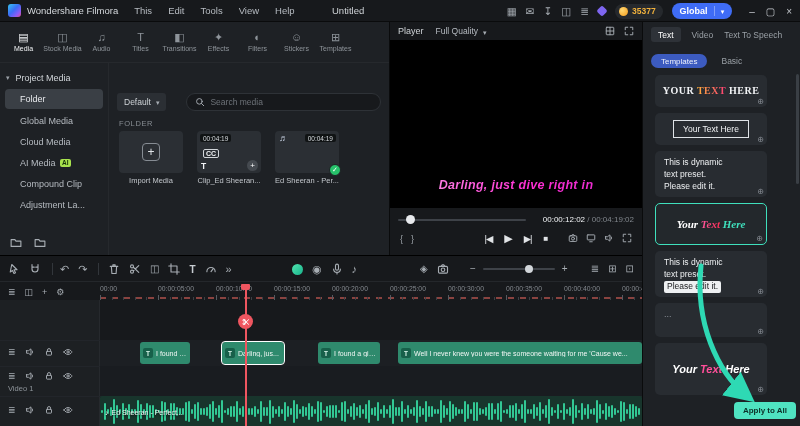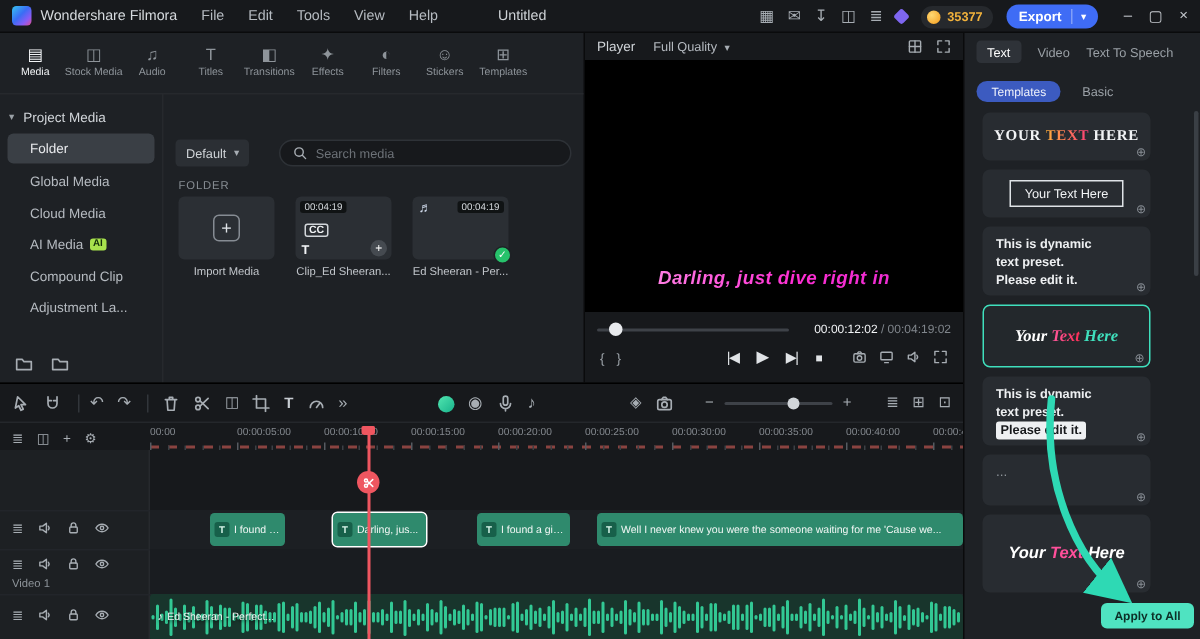--- a/index.html
+++ b/index.html
@@ -93,21 +93,21 @@
 .rp-subtab.active{background:#3c5bc0;color:#eef1fb;border-radius:9px;padding:2.5px 10px;font-size:8px}
 .preset-card{position:absolute;left:12px;width:112px;background:#282c31;border-radius:5px;overflow:hidden}
 .card-action{position:absolute;right:3px;bottom:1px;font-size:8px;color:#868c93}
 .c1{top:53px;height:32px}
 .c1-line{position:absolute;left:0;right:0;top:10px;text-align:center;font-family:"Liberation Serif",serif;font-weight:bold;font-size:10px;letter-spacing:.5px;white-space:nowrap}
 .c1-w1,.c1-w3{color:#f2f4f6}
 .c1-w2{background:linear-gradient(90deg,#ffb03a,#ff3d77);-webkit-background-clip:text;background-clip:text;color:transparent}
 .c2{top:91px;height:32px;display:flex;align-items:center;justify-content:center}
 .c2-box{border:1px solid #dfe3e7;padding:3px 9px;font-size:8.5px;color:#f2f4f6;white-space:nowrap}
 .c3{top:129px;height:46px;padding:6px 9px}
-.c3 div,.c5 div{font-size:8.5px;font-weight:bold;color:#eef0f2;line-height:1.4;white-space:nowrap}
+.c3 div,.c5 div{font-size:8.5px;font-weight:normal;color:#eef0f2;line-height:1.4;white-space:nowrap}
 .c4{top:181px;height:42px;border:1px solid #3fe0bd;background:#23282c;display:flex;align-items:center;justify-content:center}
 .c4-line{font-size:11px;font-weight:bold;font-style:italic;font-family:"Liberation Serif",serif;white-space:nowrap}
 .c4-w1{color:#fff}
 .c4-w2{background:linear-gradient(90deg,#ff5aa0,#ff2d55);-webkit-background-clip:text;background-clip:text;color:transparent}
 .c4-w3{color:#3fe0bd}
 .c5{top:229px;height:46px;padding:6px 9px}
 .c5 .hl{display:inline-block;background:#eef0f2;color:#17191c;border-radius:2px;padding:0 3px}
 .c6{top:281px;height:34px;padding:6px 9px;font-size:9px;color:#8e949a}
 .c7{top:321px;height:52px;display:flex;align-items:center;justify-content:center}
 .c7-line{font-size:11px;font-weight:bold;font-style:italic;white-space:nowrap}
@@ -224,40 +224,40 @@
       </symbol>
 </defs>
 </svg>
 
 <div class="app">
 
   <div class="titlebar">
     <div class="logo"></div>
     <span class="app-name">Wondershare Filmora</span>
     <div class="menubar">
-        <span class="menu-item">File</span>
+        <span class="menu-item">This</span>
         <span class="menu-item">Edit</span>
         <span class="menu-item">Tools</span>
         <span class="menu-item">View</span>
         <span class="menu-item">Help</span>
       </div>
     <span class="project-title">Untitled</span>
     <div class="tb-right">
       <span class="gi tb-icon">▦</span>
       <span class="gi tb-icon">✉</span>
       <span class="gi tb-icon">↧</span>
       <span class="gi tb-icon">◫</span>
       <span class="gi tb-icon">≣</span>
       <span class="diamond"></span>
       <div class="coin-pill">
         <span class="coin"></span>
         <span class="coin-count">35377</span>
       </div>
       <div class="export-btn">
-        <span class="export-label">Export</span>
+        <span class="export-label">Global</span>
         <span class="export-div"></span>
         <span class="gi">▾</span>
       </div>
       <div class="win-controls">
         <span>–</span>
         <span>▢</span>
         <span>×</span>
       </div>
     </div>
   </div>

